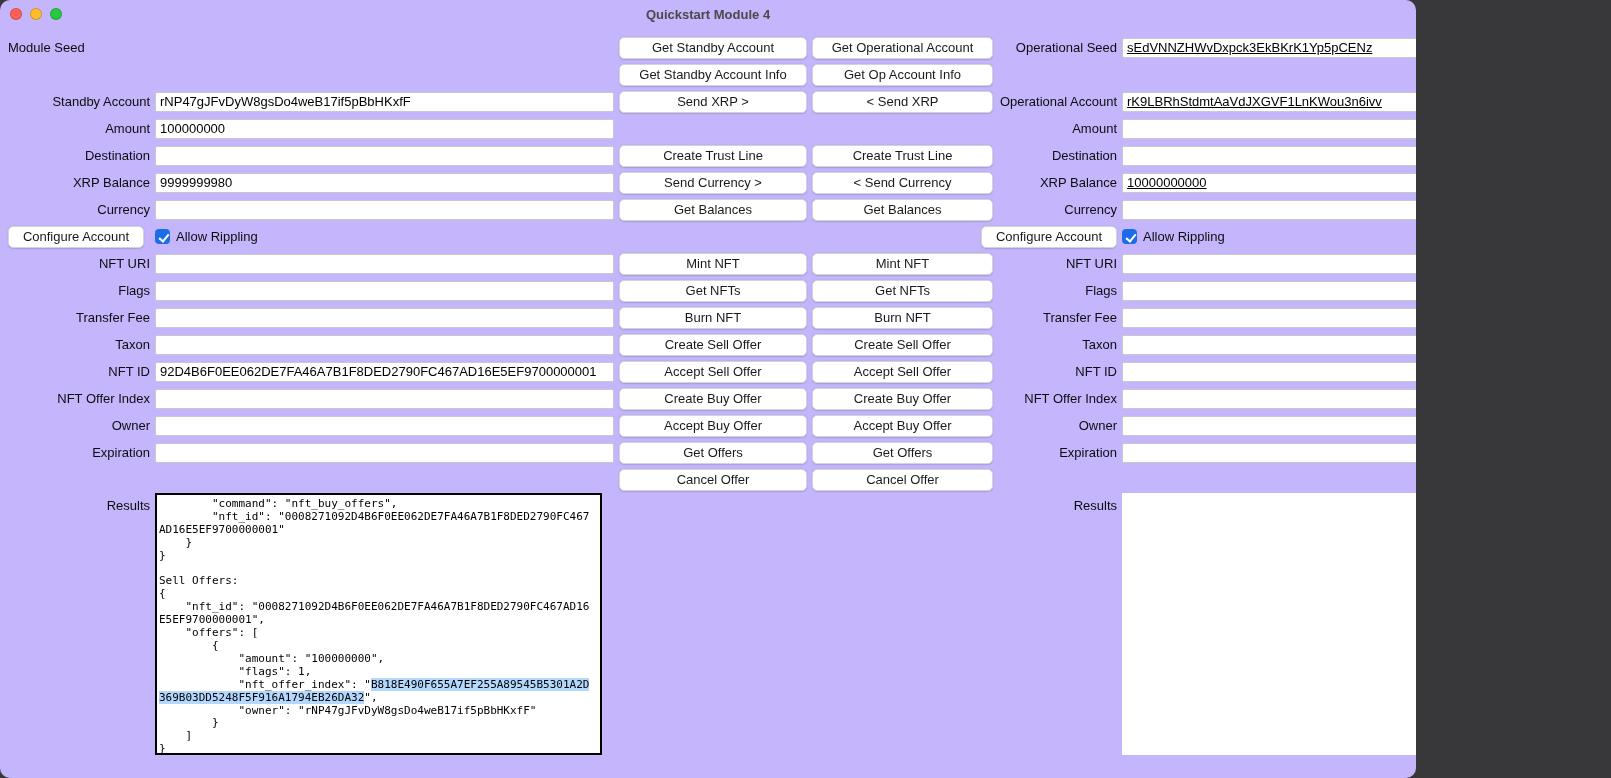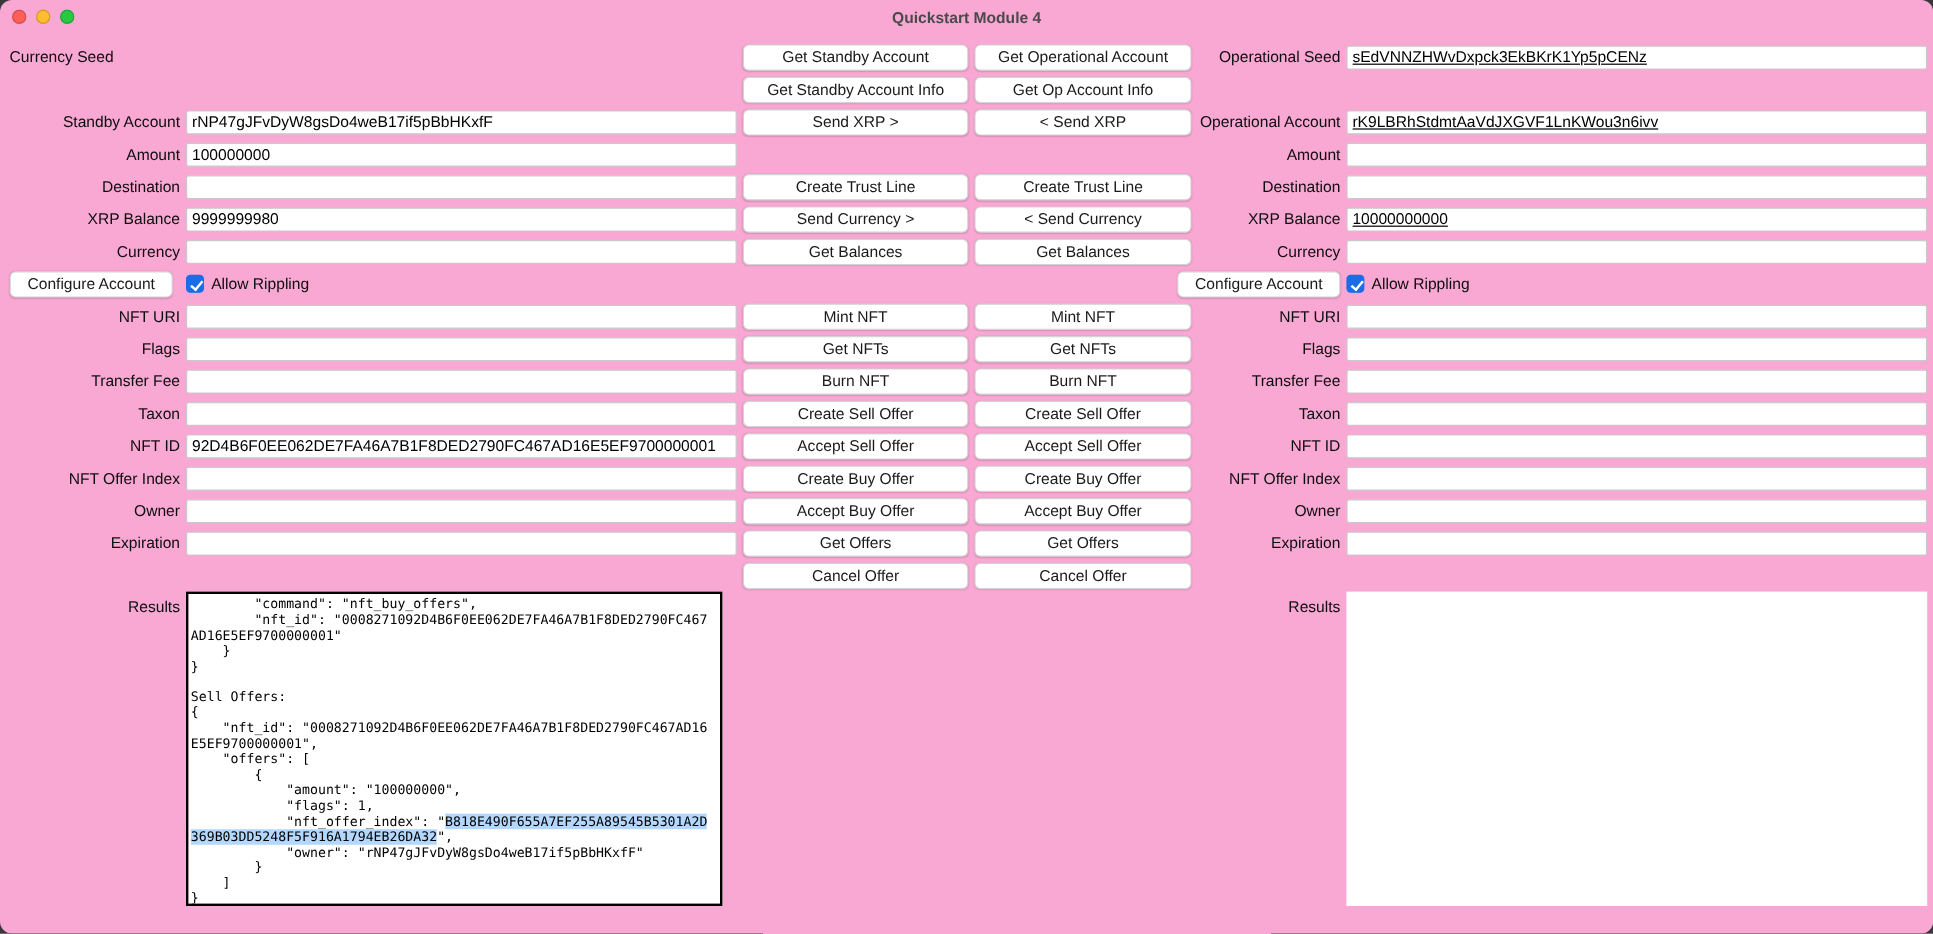--- a/index.html
+++ b/index.html
@@ -1,18 +1,18 @@
 <!DOCTYPE html>
 <html style="--accent: #1b6ce8; --selection: #b3d7fd; --tl_red: #ff5f57; --tl_yellow: #febc2e; --tl_green: #28c840;"><head>
 <meta charset="utf-8">
 <style>
   * { margin:0; padding:0; box-sizing:border-box; }
   html,body { width:1611px; height:778px; }
   body { background:#38383a; font-family:"Liberation Sans", sans-serif; }
-  .window { width:1611px; height:778px; background:#f9a8d4; border-radius:10px; overflow:hidden; position:relative; }
+  .window { width:1416px; height:778px; background:#c4b5fd; border-radius:10px; overflow:hidden; position:relative; }
 
   
   .titlebar { position:relative; height:28px; display:flex; align-items:center; }
   .traffic-lights { position:absolute; left:10px; top:0; height:28px; display:flex; align-items:center; gap:8px; }
   .tl { width:12px; height:12px; border-radius:50%; display:inline-block; border:0.5px solid rgba(0,0,0,0.18); }
   .tl.red    { background:var(--tl_red); }
   .tl.yellow { background:var(--tl_yellow); }
   .tl.green  { background:var(--tl_green); }
   .title { width:100%; text-align:center; font-size:13px; font-weight:bold; color:#4a4a4a; }
 
@@ -65,21 +65,21 @@
     <div class="traffic-lights">
       <span class="tl red"></span>
       <span class="tl yellow"></span>
       <span class="tl green"></span>
     </div>
     <div class="title">Quickstart Module 4</div>
   </header>
 
   <main class="form-grid">
 
-    <label class="lbl left-align" style="grid-row:1">Currency Seed</label>
+    <label class="lbl left-align" style="grid-row:1">Module Seed</label>
     <button class="btn c3" style="grid-row:1">Get Standby Account</button>
     <button class="btn c4" style="grid-row:1">Get Operational Account</button>
     <label class="lbl r" style="grid-row:1">Operational Seed</label>
     <input class="field r" style="grid-row: 1;" value="sEdVNNZHWvDxpck3EkBKrK1Yp5pCENz">
 
     <button class="btn c3" style="grid-row:2">Get Standby Account Info</button>
     <button class="btn c4" style="grid-row:2">Get Op Account Info</button>
 
     <label class="lbl" style="grid-row:3">Standby Account</label>
     <input class="field" style="grid-row: 3;" value="rNP47gJFvDyW8gsDo4weB17if5pBbHKxfF">

